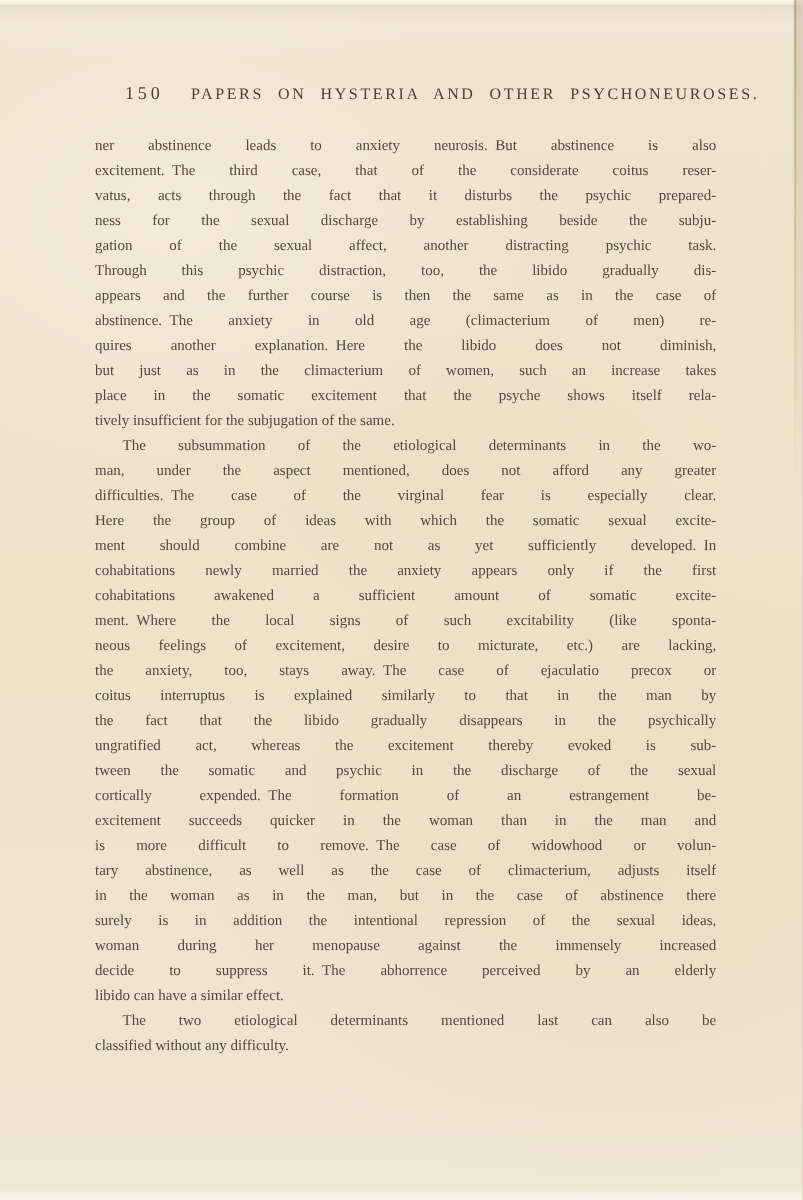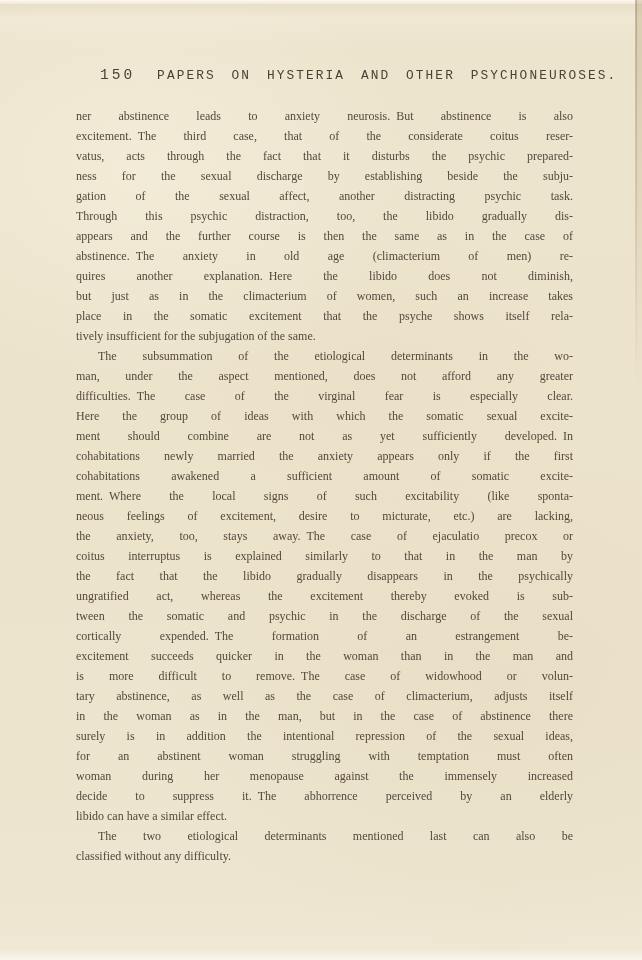--- a/index.html
+++ b/index.html
@@ -32,21 +32,20 @@
     background:linear-gradient(180deg,rgba(168,148,104,0.30),rgba(168,148,104,0));
   }
   .edge-right-line{
     position:absolute;left:635px;top:0;width:2px;height:385px;
     background:linear-gradient(180deg,rgba(118,98,60,0.35),rgba(118,98,60,0.12) 70%,rgba(118,98,60,0));
   }
   .header{
     position:absolute;left:100px;top:66px;width:500px;
     color:#4a4136;
     white-space:nowrap;
-    font-family:Liberation Mono, monospace;
   }
   .pagenum{
     font-size:14.5px;letter-spacing:3px;margin-right:22px;
   }
   .runtitle{
     font-size:12.8px;letter-spacing:2.1px;word-spacing:6px;
   }
   .body{
     position:absolute;left:76px;top:106px;width:497px;
     color:#54493c;
@@ -104,20 +103,19 @@
       <div class="line">coitus interruptus is explained similarly to that in the man by</div>
       <div class="line">the fact that the libido gradually disappears in the psychically</div>
       <div class="line">ungratified act, whereas the excitement thereby evoked is sub-</div>
       <div class="line">tween the somatic and psychic in the discharge of the sexual</div>
       <div class="line">cortically expended. The formation of an estrangement be-</div>
       <div class="line">excitement succeeds quicker in the woman than in the man and</div>
       <div class="line">is more difficult to remove. The case of widowhood or volun-</div>
       <div class="line">tary abstinence, as well as the case of climacterium, adjusts itself</div>
       <div class="line">in the woman as in the man, but in the case of abstinence there</div>
       <div class="line">surely is in addition the intentional repression of the sexual ideas,</div>
-      <div class="line">for an abstinent woman struggling with temptation must often</div>
       <div class="line">woman during her menopause against the immensely increased</div>
       <div class="line">decide to suppress it. The abhorrence perceived by an elderly</div>
       <div class="line last">libido can have a similar effect.</div>
       <div class="line indent">The two etiological determinants mentioned last can also be</div>
       <div class="line last">classified without any difficulty.</div>
     </div>
 </div>
 
 </body></html>

